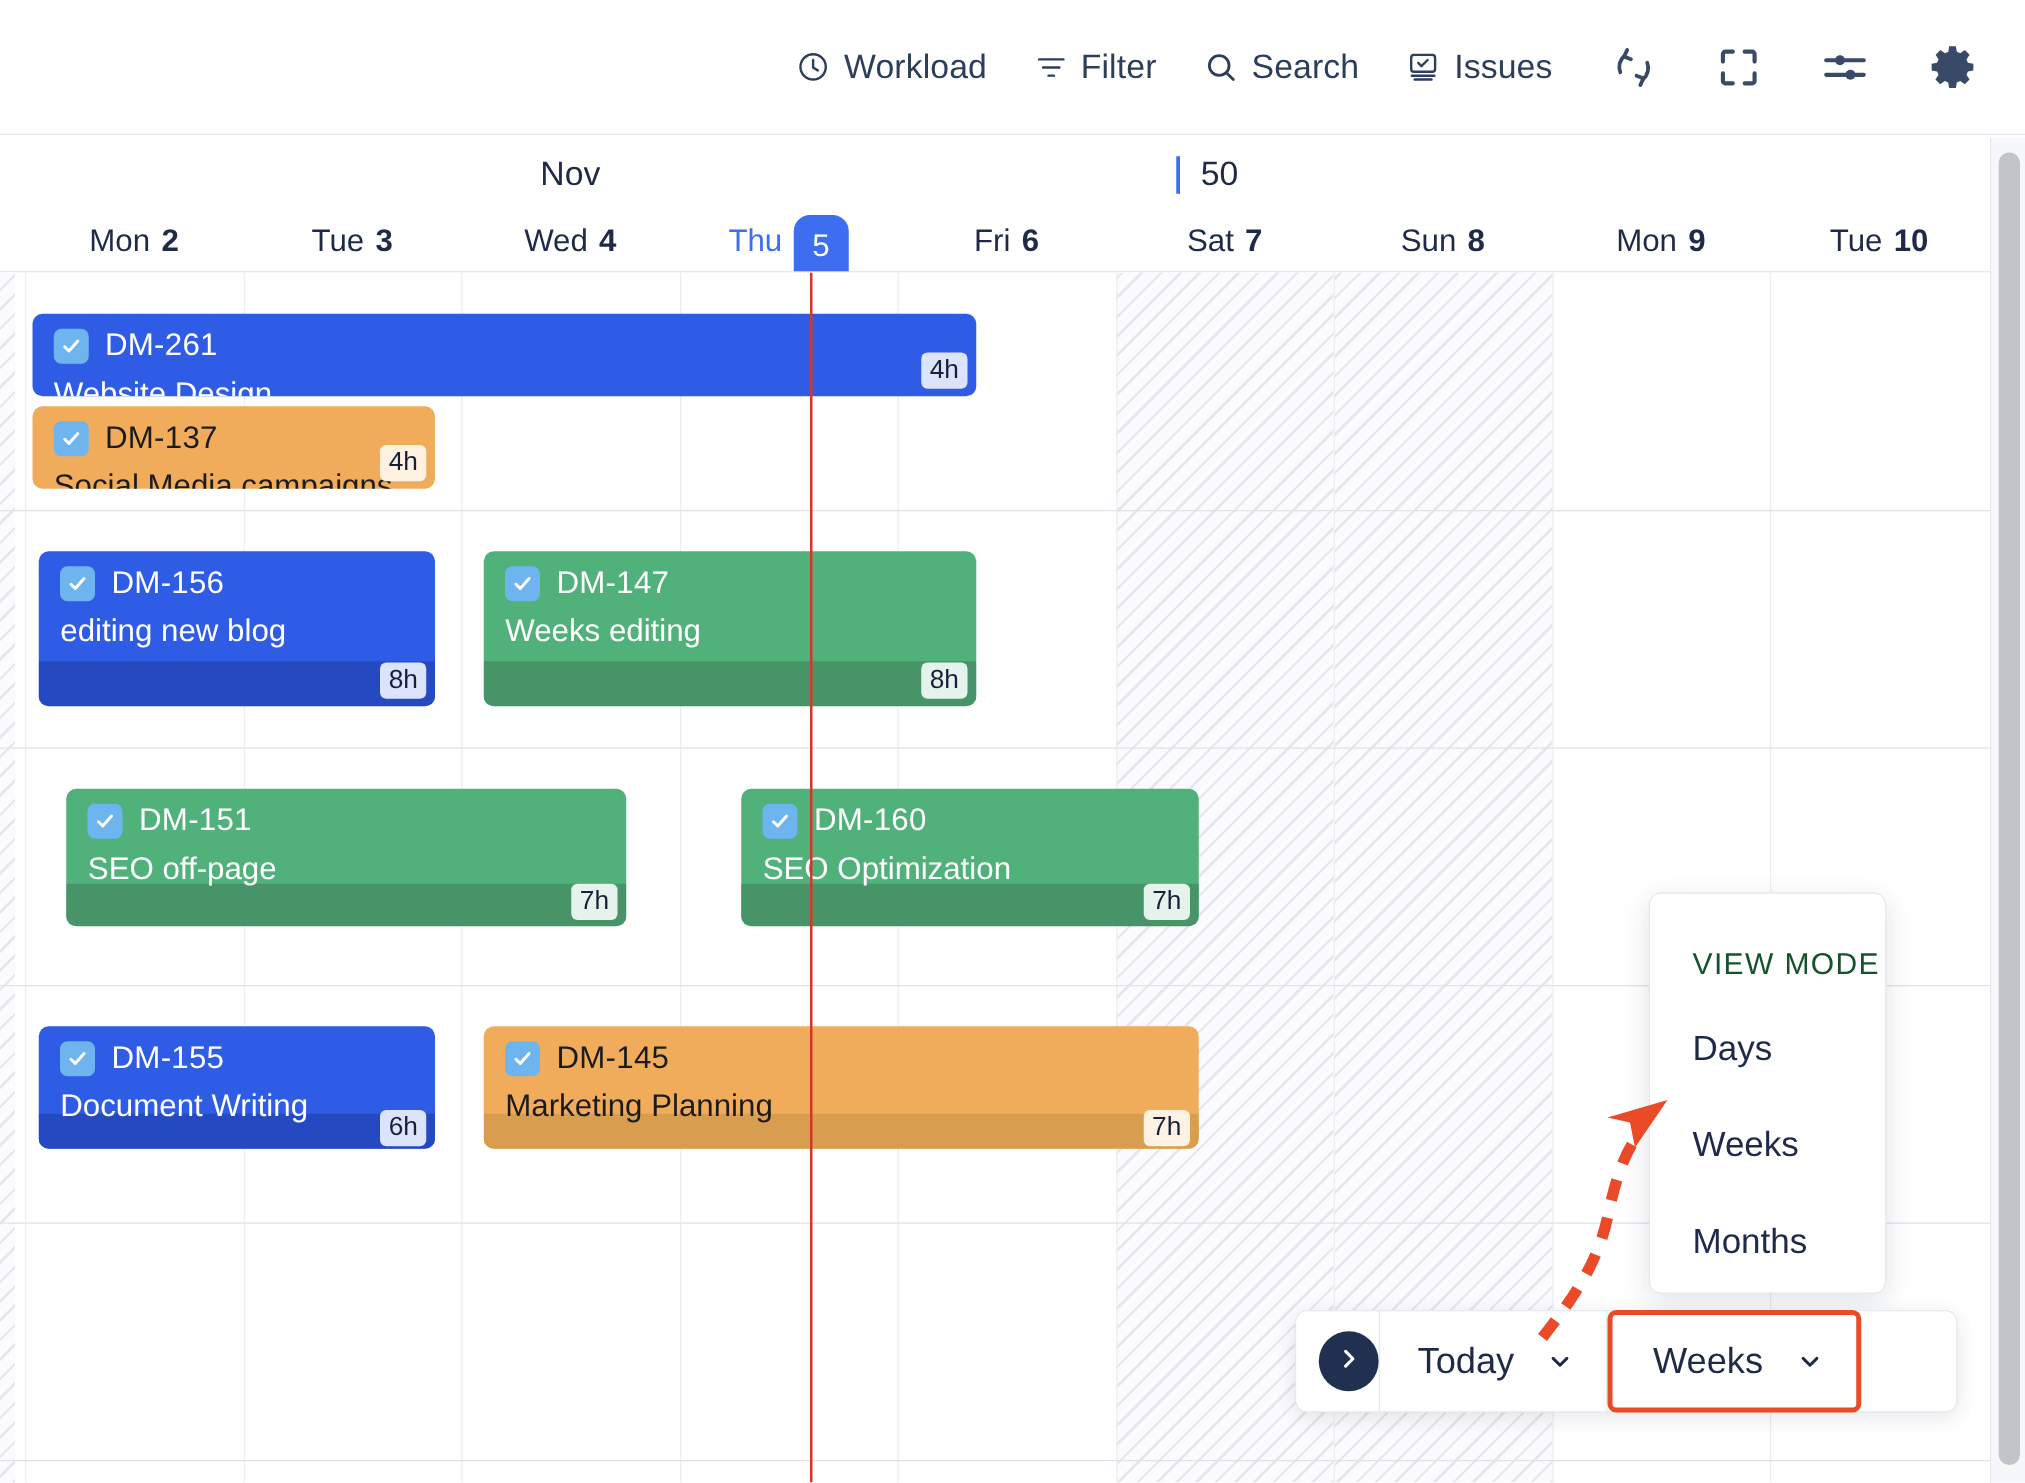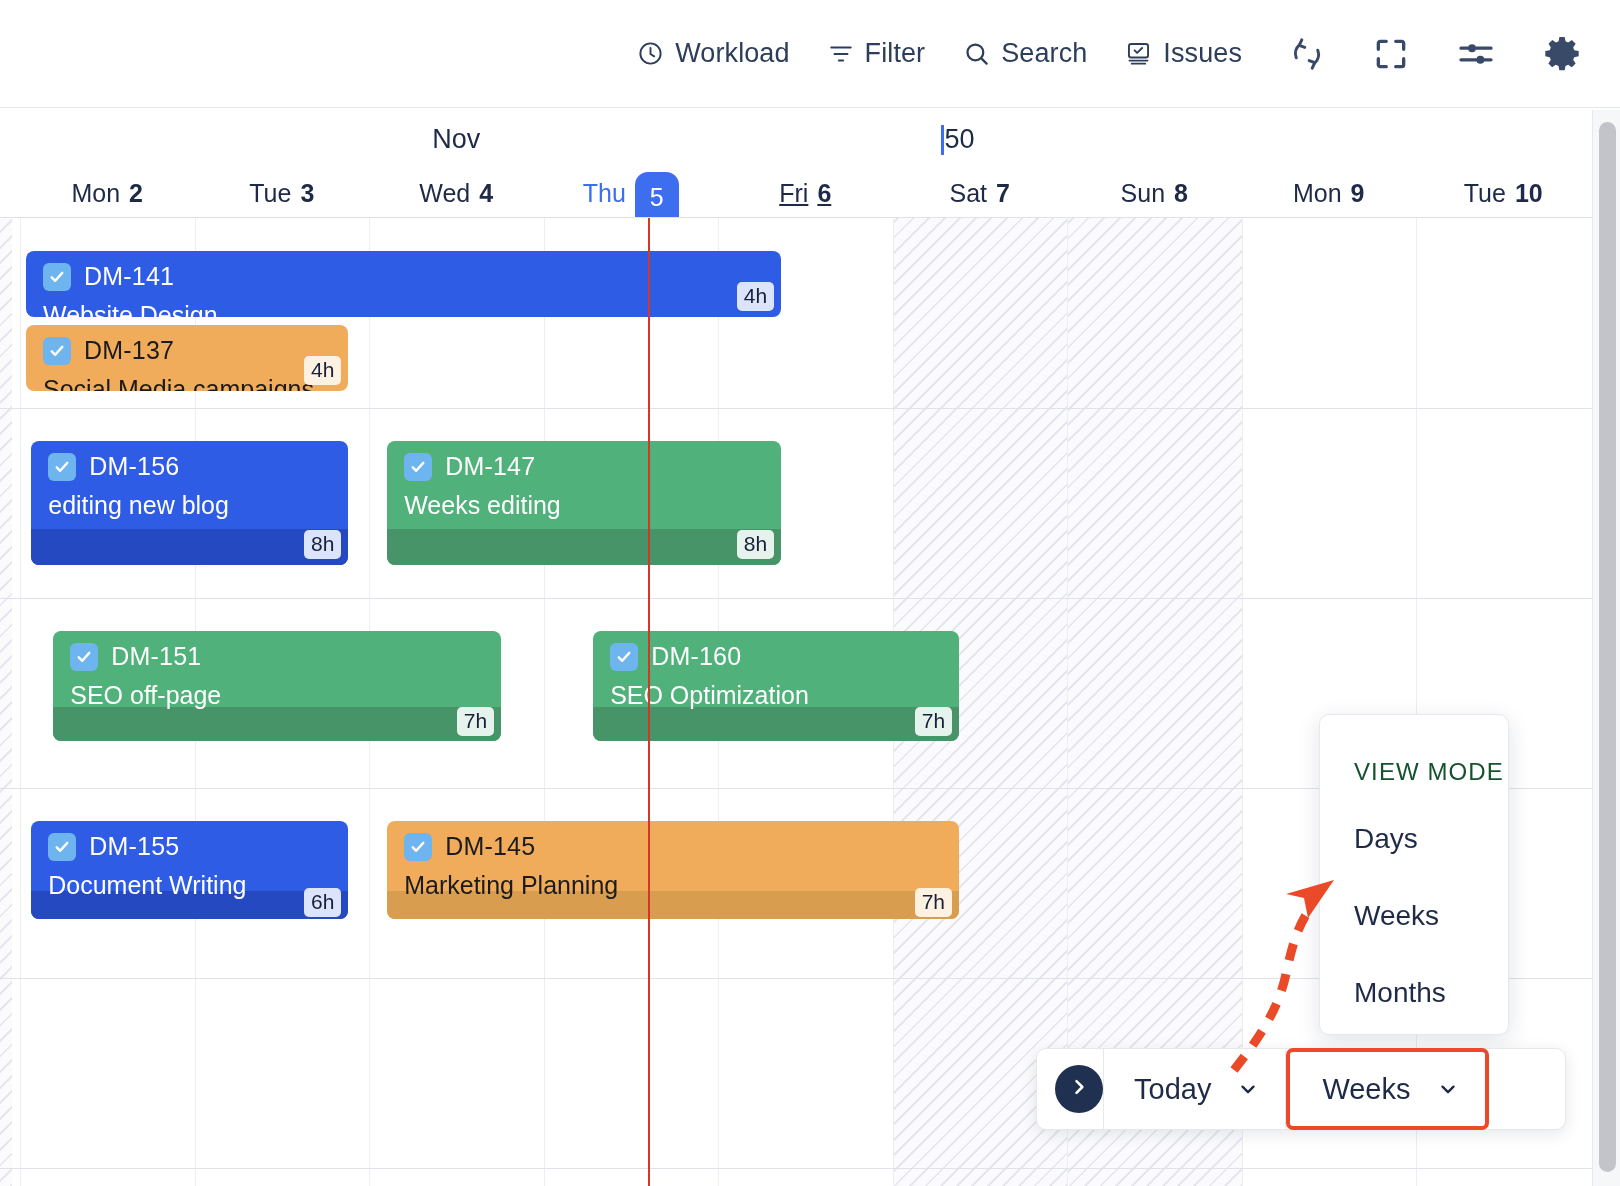--- a/index.html
+++ b/index.html
@@ -47,21 +47,21 @@
     width: 1620px; height: 60px;
   }
   .month-lbl {
     position: absolute; top: 16px;
     font-size: 27px; color: #1e2a47;
     text-align: center;
   }
   .week-lbl {
     position: absolute; top: 16px;
     font-size: 27px; color: #1e2a47;
-    display: flex; align-items: center; gap: 1px;
+    display: flex; align-items: center; gap: 17px;
   }
   .week-tick {
     display: inline-block;
     width: 3px; height: 30px;
     background: #3d6ef0;
   }
   #day-row {
     position: absolute; left: 0; top: 60px;
     width: 1620px; height: 50px;
   }
@@ -331,21 +331,21 @@
         <span class="dnum">3</span>
       </div>
       <div class="day-cell" style="left: 369px; width: 174.5px;">
         <span class="dname">Wed</span>
         <span class="dnum">4</span>
       </div>
       <div class="day-cell today" style="left: 543.5px; width: 174.5px;">
         <span class="dname">Thu</span>
         <span class="dnum">5</span>
       </div>
-      <div class="day-cell" style="left: 718px; width: 174.5px; text-decoration: underline;">
+      <div class="day-cell" style="left: 718px; width: 174.5px;">
         <span class="dname">Fri</span>
         <span class="dnum">6</span>
       </div>
       <div class="day-cell" style="left: 892.5px; width: 174.5px;">
         <span class="dname">Sat</span>
         <span class="dnum">7</span>
       </div>
       <div class="day-cell" style="left: 1067px; width: 174.5px;">
         <span class="dname">Sun</span>
         <span class="dnum">8</span>
@@ -384,21 +384,21 @@
   <div id="today-line" style="left: 647.5px;"></div>
   <div id="bars">
       <div class="bar light" style="left: 26px; top: 33px; width: 755.075px; height: 66px; background: rgb(47, 92, 229);">
         <div class="bar-body">
           <div class="bar-head">
             <div class="chk">
               <svg width="18" height="18" viewBox="0 0 24 24" fill="none" stroke="#ffffff" stroke-width="3.2" stroke-linecap="round" stroke-linejoin="round">
                 <path d="M5 12.5l4.6 4.6L19 6.5"></path>
               </svg>
             </div>
-            <span class="key">DM-141</span>
+            <span class="key">DM-261</span>
           </div>
           <div class="title" style="left: 17px;">Website Design</div>
           <div class="hbadge" style="background: rgb(219, 228, 251); color: rgb(23, 32, 58); bottom: 6px;">4h</div>
         </div>
       </div>
       <div class="bar dark" style="left: 26px; top: 107px; width: 322.315px; height: 66px; background: rgb(240, 172, 91);">
         <div class="bar-body">
           <div class="bar-head">
             <div class="chk">
               <svg width="18" height="18" viewBox="0 0 24 24" fill="none" stroke="#ffffff" stroke-width="3.2" stroke-linecap="round" stroke-linejoin="round">

